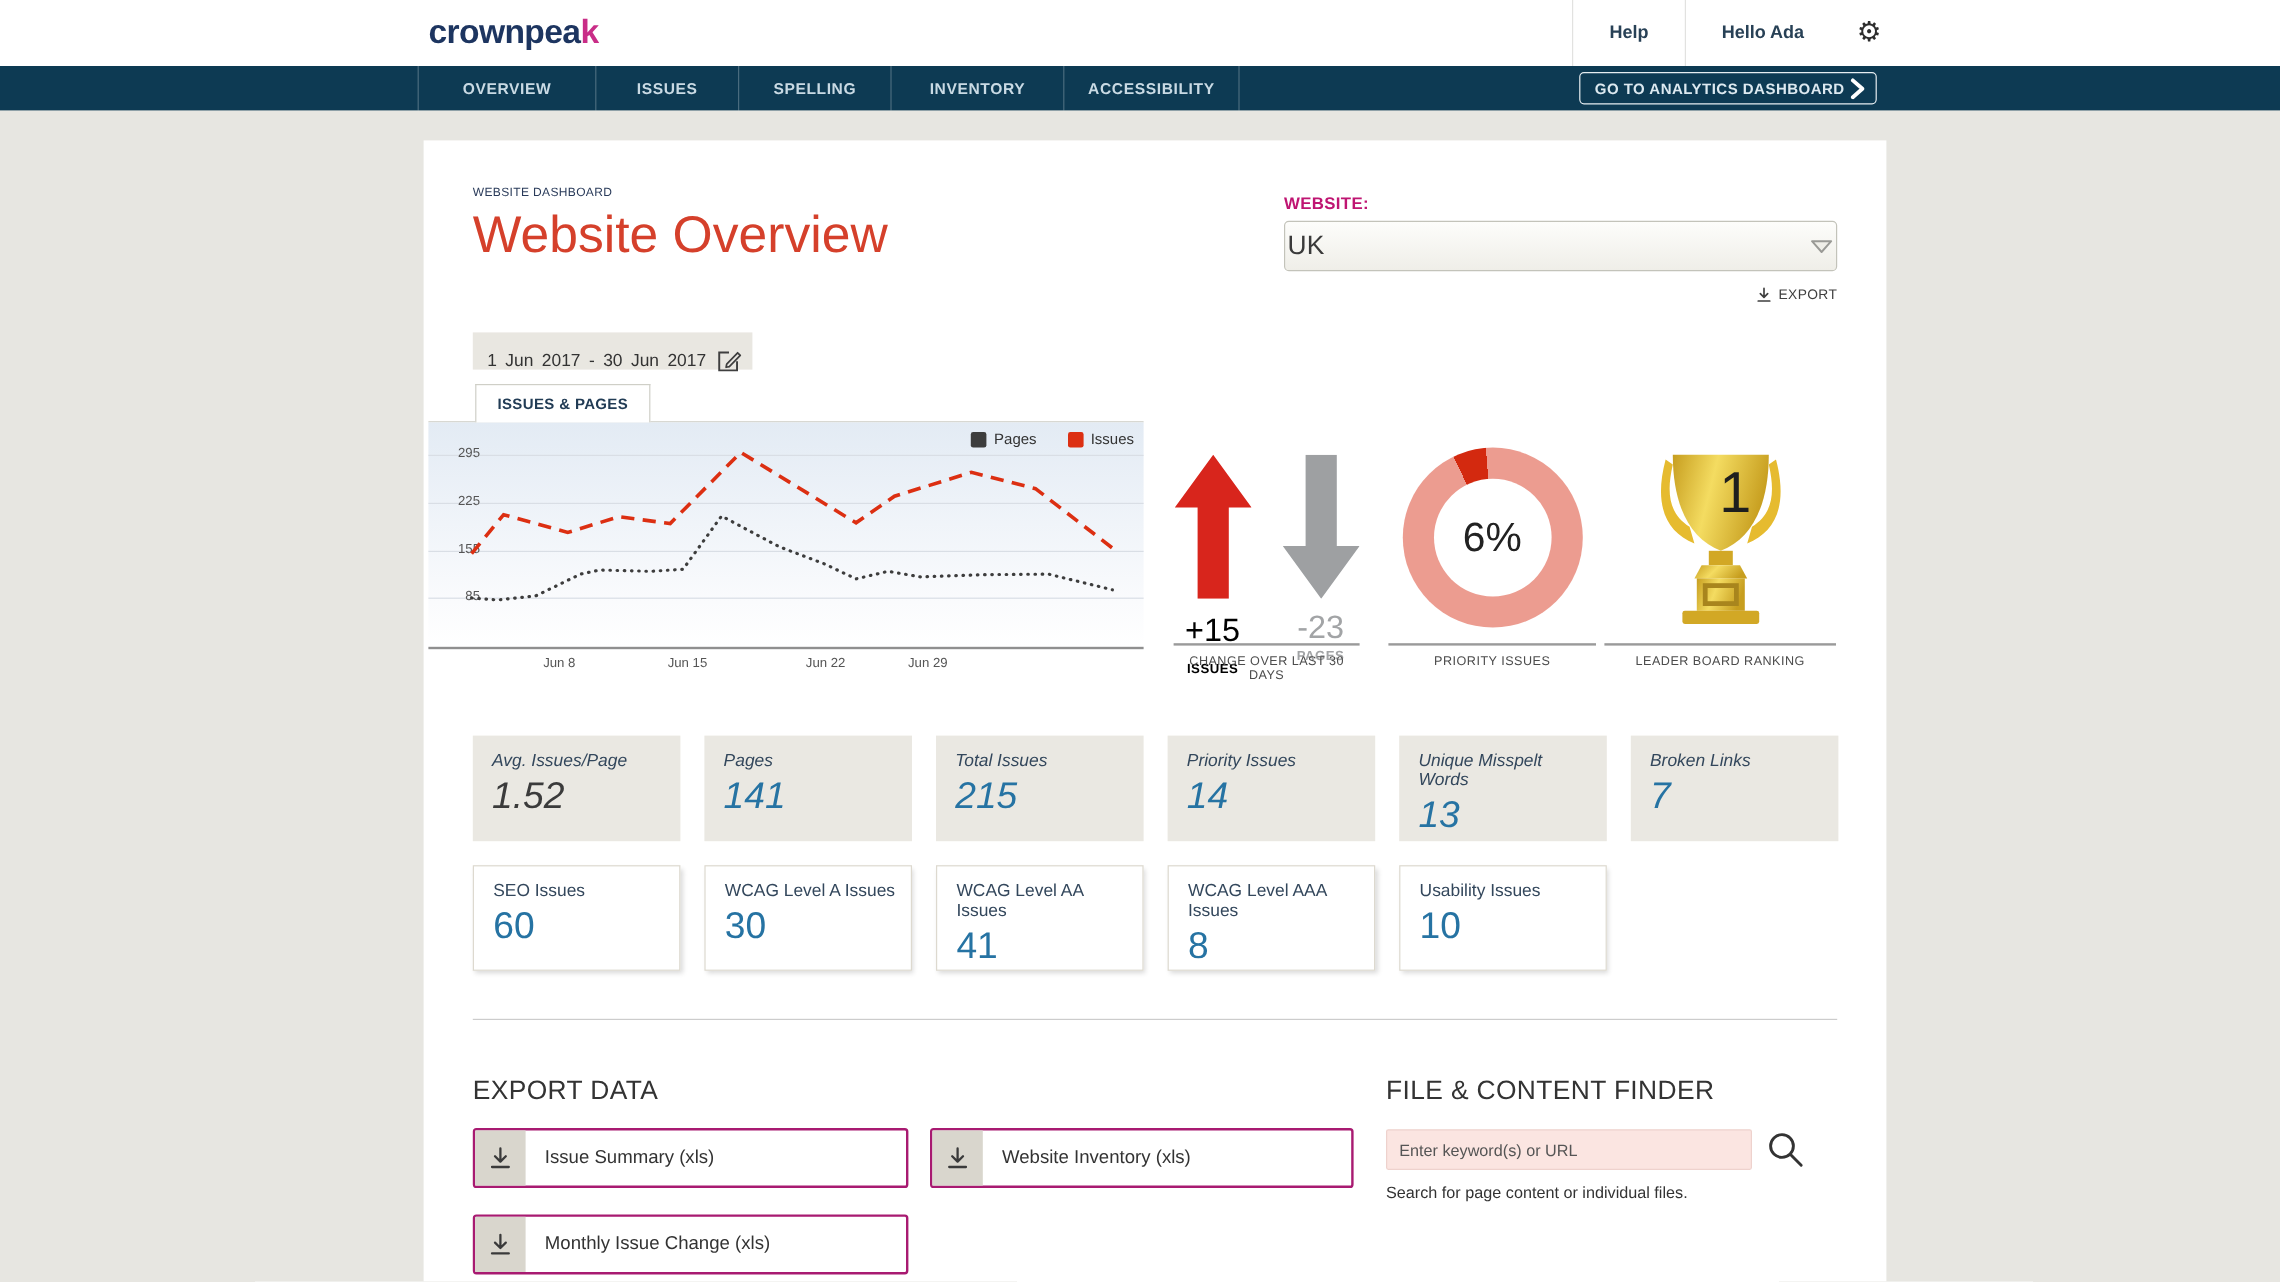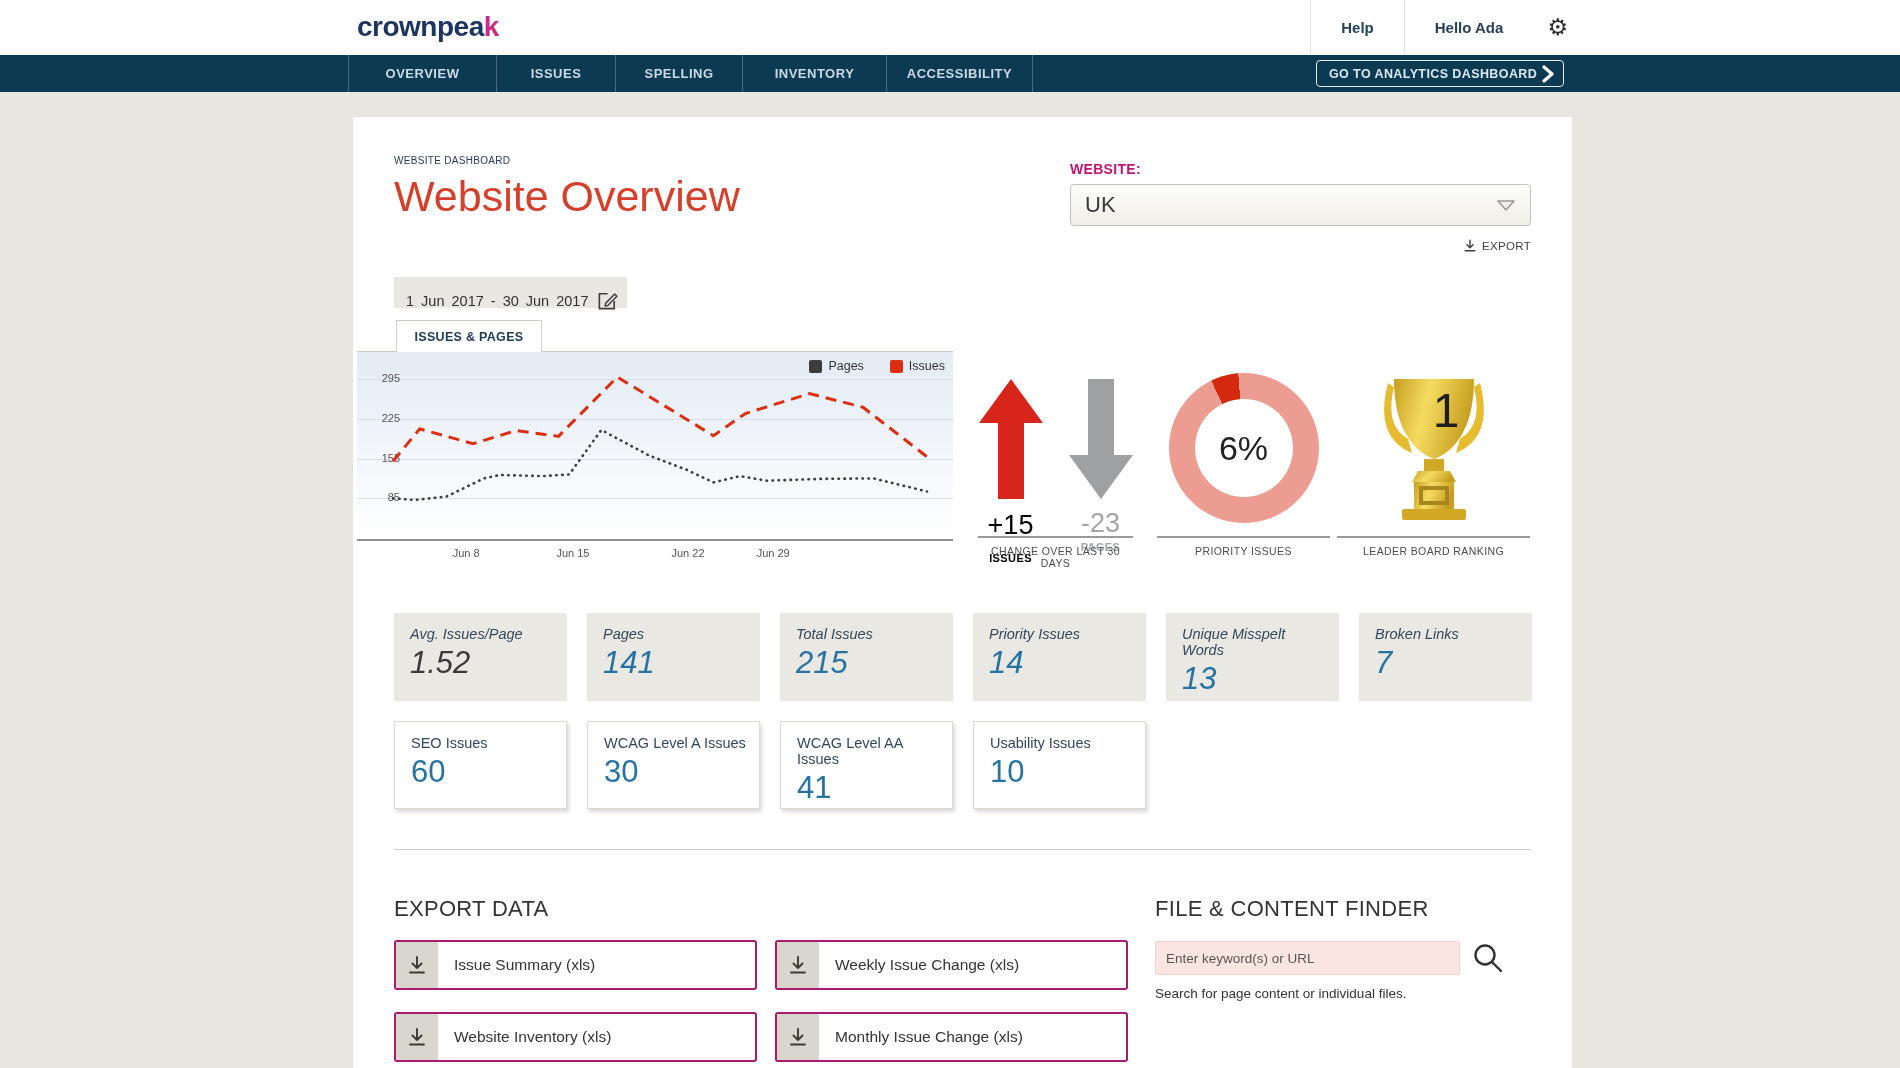--- a/index.html
+++ b/index.html
@@ -33,21 +33,21 @@
   
   .card { position:relative; width:1219px; height:951px; margin:25px 0 0 353px;
           background:#ffffff; padding:38px 41px 20px 41px; }
   .top-row { display:flex; justify-content:space-between; }
   .eyebrow { font-size:10px; font-weight:normal; color:#2a3b5a; letter-spacing:0.3px; }
   .page-title { margin-top:7px; font-size:43px; color:#d5402b; font-weight:400; line-height:1.1; }
   .website-col { width:461px; }
   .website-label { font-size:14px; font-weight:bold; color:#bf1572; letter-spacing:0.3px; margin-top:6px; }
   .dropdown { margin-top:7px; height:42px; border:1px solid #c3c3ba; border-radius:4px;
               background:linear-gradient(#fdfdfb,#efeee8); display:flex; align-items:center;
-              justify-content:space-between; padding:0 14px; cursor:pointer; }
+              justify-content:space-between; padding:0 2px; cursor:pointer; }
   .dropdown-value { font-size:22px; color:#3a3a3a; }
   .export-row { margin-top:13px; display:flex; justify-content:flex-end; align-items:center; gap:5px;
                 font-size:11.5px; color:#3f3f3f; letter-spacing:0.3px; cursor:pointer; }
   .date-row { margin-top:24px; width:233px; height:31px; background:#e9e7e1; display:flex;
               align-items:center; justify-content:space-between; padding:16px 8px 0 12px; }
   .date-text { font-size:14.5px; color:#333; word-spacing:3px; }
   .edit-icon { cursor:pointer; display:flex; }
   
   .chart-kpi-row { display:flex; margin-left:-37px; margin-top:13px; }
   .chart-block { width:596px; }
@@ -317,46 +317,42 @@
       </div>
       <div class="tile white">
         <div class="tile-label">WCAG Level A Issues</div>
         <div class="tile-value blue">30</div>
       </div>
       <div class="tile white">
         <div class="tile-label">WCAG Level AA Issues</div>
         <div class="tile-value blue">41</div>
       </div>
       <div class="tile white">
+        <div class="tile-label">WCAG Level AAA Issues</div>
+        <div class="tile-value blue">8</div>
+      </div>
+      <div class="tile white">
         <div class="tile-label">Usability Issues</div>
         <div class="tile-value blue">10</div>
       </div>
     </div>
 
   <div class="divider"></div>
 
   <div class="bottom-row">
     <div class="export-col">
       <div class="section-heading">EXPORT DATA</div>
       <div class="export-grid">
           <button class="export-btn">
             <span class="icon-box">
               <svg width="20" height="20" viewBox="0 0 20 20">
                 <path d="M10 2 V12 M5.5 8.5 L10 13 L14.5 8.5 M3 17.5 H17" fill="none" stroke="#3a3a3a" stroke-width="1.9" stroke-linecap="round" stroke-linejoin="round"></path>
               </svg>
             </span>
             <span class="btn-label">Issue Summary (xls)</span>
-          </button>
-          <button class="export-btn">
-            <span class="icon-box">
-              <svg width="20" height="20" viewBox="0 0 20 20">
-                <path d="M10 2 V12 M5.5 8.5 L10 13 L14.5 8.5 M3 17.5 H17" fill="none" stroke="#3a3a3a" stroke-width="1.9" stroke-linecap="round" stroke-linejoin="round"></path>
-              </svg>
-            </span>
-            <span class="btn-label">Weekly Issue Change (xls)</span>
           </button>
           <button class="export-btn">
             <span class="icon-box">
               <svg width="20" height="20" viewBox="0 0 20 20">
                 <path d="M10 2 V12 M5.5 8.5 L10 13 L14.5 8.5 M3 17.5 H17" fill="none" stroke="#3a3a3a" stroke-width="1.9" stroke-linecap="round" stroke-linejoin="round"></path>
               </svg>
             </span>
             <span class="btn-label">Website Inventory (xls)</span>
           </button>
           <button class="export-btn">

